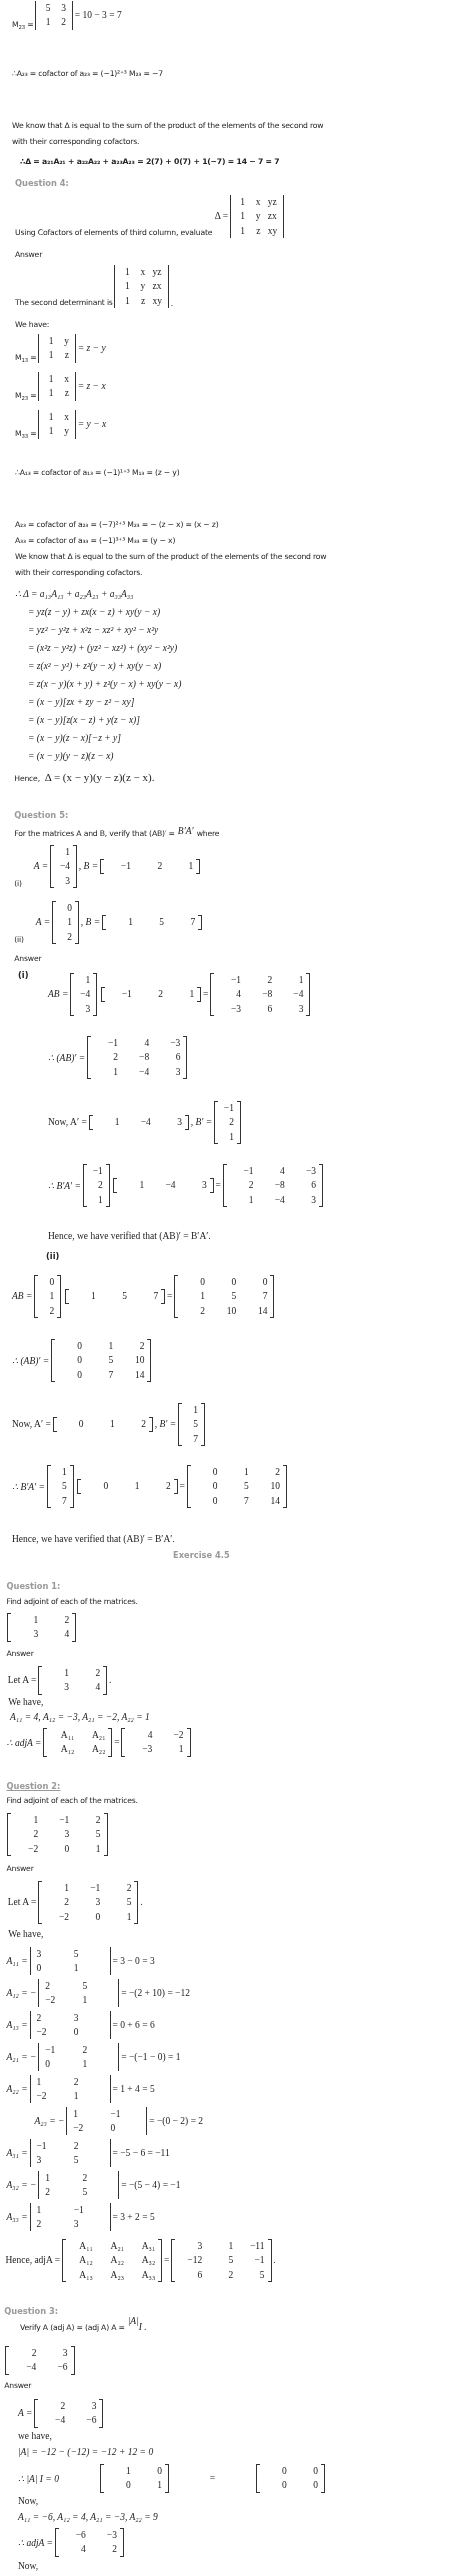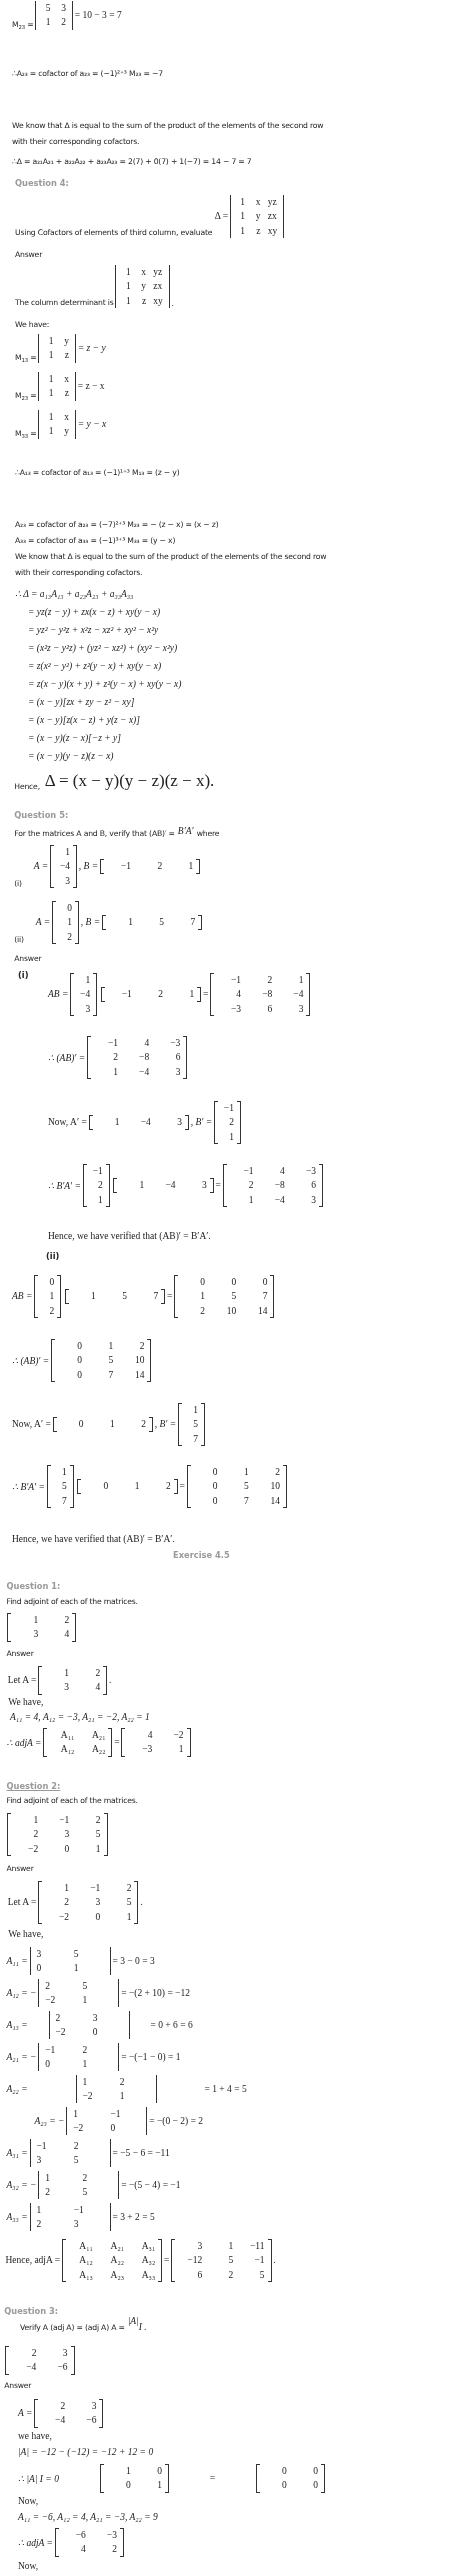--- a/index.html
+++ b/index.html
@@ -36,21 +36,21 @@
       <span class="mr">
         <span>1</span>
         <span>2</span>
       </span>
     </span>
   <span class="math">= 10 − 3 = 7</span>
 </div>
 <div class="blk txt" style="left:12px; top:69px;">∴A₂₃ = cofactor of a₂₃ = (−1)²⁺³ M₂₃ = −7</div>
 <div class="blk txt" style="left:12px; top:121px;">We know that Δ is equal to the sum of the product of the elements of the second row</div>
 <div class="blk txt" style="left:12px; top:137px;">with their corresponding cofactors.</div>
-<div class="blk txt" style="left:12px; top:157px;">∴Δ = a₂₁A₂₁ + a₂₂A₂₂ + a₂₃A₂₃ = 2(7) + 0(7) + 1(−7) = 14 − 7 = 7</div>
+<div class="blk txt" style="left:20px; top:157px;font-weight:bold;">∴Δ = a₂₁A₂₁ + a₂₂A₂₂ + a₂₃A₂₃ = 2(7) + 0(7) + 1(−7) = 14 − 7 = 7</div>
 
 <div class="blk q" style="left:15px; top:178px;">Question 4:</div>
 <div class="blk row" style="left:15px; top:195px;">
   <span class="txt" style="align-self:flex-end; margin-bottom:1.2px;">Using Cofactors of elements of third column, evaluate</span>
   <span class="math" style="margin-left:2.4px;">Δ =</span>
   <span class="det">
       <span class="mr">
         <span>1</span>
         <span>x</span>
         <span>yz</span>
@@ -62,21 +62,21 @@
       </span>
       <span class="mr">
         <span>1</span>
         <span>z</span>
         <span>xy</span>
       </span>
     </span>
 </div>
 <div class="blk txt" style="left:15px; top:250px;">Answer</div>
 <div class="blk row" style="left:15px; top:265px;">
-  <span class="txt" style="align-self:flex-end; margin-bottom:1.2px;">The column determinant is</span>
+  <span class="txt" style="align-self:flex-end; margin-bottom:1.2px;">The second determinant is</span>
   <span class="det">
       <span class="mr">
         <span>1</span>
         <span>x</span>
         <span>yz</span>
       </span>
       <span class="mr">
         <span>1</span>
         <span>y</span>
         <span>zx</span>
@@ -110,21 +110,21 @@
       <span class="det">
         <span class="mr">
           <span>1</span>
           <span>x</span>
         </span>
         <span class="mr">
           <span>1</span>
           <span>z</span>
         </span>
       </span>
-      <span class="math" style="">= z − x</span>
+      <span class="math" style="font-style:italic;">= z − x</span>
     </div>
     <div class="row" style="margin-bottom: 9.5px;">
       <span class="txt" style="align-self: flex-end;">M<sub>33</sub> =</span>
       <span class="det">
         <span class="mr">
           <span>1</span>
           <span>x</span>
         </span>
         <span class="mr">
           <span>1</span>
@@ -146,21 +146,21 @@
     <div style="font-style: italic; padding-left: 13px;">= (x²z − y²z) + (yz² − xz²) + (xy² − x²y)</div>
     <div style="font-style: italic; padding-left: 13px;">= z(x² − y²) + z²(y − x) + xy(y − x)</div>
     <div style="font-style: italic; padding-left: 13px;">= z(x − y)(x + y) + z²(y − x) + xy(y − x)</div>
     <div style="font-style: italic; padding-left: 13px;">= (x − y)[zx + zy − z² − xy]</div>
     <div style="font-style: italic; padding-left: 13px;">= (x − y)[z(x − z) + y(z − x)]</div>
     <div style="font-style: italic; padding-left: 13px;">= (x − y)(z − x)[−z + y]</div>
     <div style="font-style: italic; padding-left: 13px;">= (x − y)(y − z)(z − x)</div>
   </div>
 <div class="blk row" style="left:14.3px; top:771px;">
   <span class="txt" style="align-self:flex-end;">Hence,</span>
-  <span class="math" style="margin-left:4.8px; font-size:17px;">Δ = (x − y)(y − z)(z − x).</span>
+  <span class="math" style="margin-left:4.8px; font-size:11px;">Δ = (x − y)(y − z)(z − x).</span>
 </div>
 
 <div class="blk q" style="left:14.3px; top:810px;">Question 5:</div>
 <div class="blk row" style="left:14.3px; top:828px;">
   <span class="txt">For the matrices A and B, verify that (AB)′ =</span>
   <span class="math" style="font-style:italic; margin:0 3px; position:relative; top:-2.4px;">B′A′</span>
   <span class="txt">where</span>
 </div>
 <div class="blk row" style="left:14.3px; top:845px;" id="q5pi">
     <span class="txt" style="align-self:flex-end; margin-right:12px;">(i)</span>
@@ -580,21 +580,21 @@
           <span>2</span>
           <span>5</span>
         </span>
         <span class="mr">
           <span>−2</span>
           <span>1</span>
         </span>
       </span>
       <span class="math">= −(2 + 10) = −12</span>
     </div>
-    <div class="row" style="height: 32px; gap: 19px;">
+    <div class="row" style="height: 32px;">
       <span class="math" style="font-style:italic;">A₁₃ =</span>
       <span class="det wide">
         <span class="mr">
           <span>2</span>
           <span>3</span>
         </span>
         <span class="mr">
           <span>−2</span>
           <span>0</span>
         </span>
@@ -608,21 +608,21 @@
           <span>−1</span>
           <span>2</span>
         </span>
         <span class="mr">
           <span>0</span>
           <span>1</span>
         </span>
       </span>
       <span class="math">= −(−1 − 0) = 1</span>
     </div>
-    <div class="row" style="height: 32px; gap: 46px;">
+    <div class="row" style="height: 32px;">
       <span class="math" style="font-style:italic;">A₂₂ =</span>
       <span class="det wide">
         <span class="mr">
           <span>1</span>
           <span>2</span>
         </span>
         <span class="mr">
           <span>−2</span>
           <span>1</span>
         </span>

